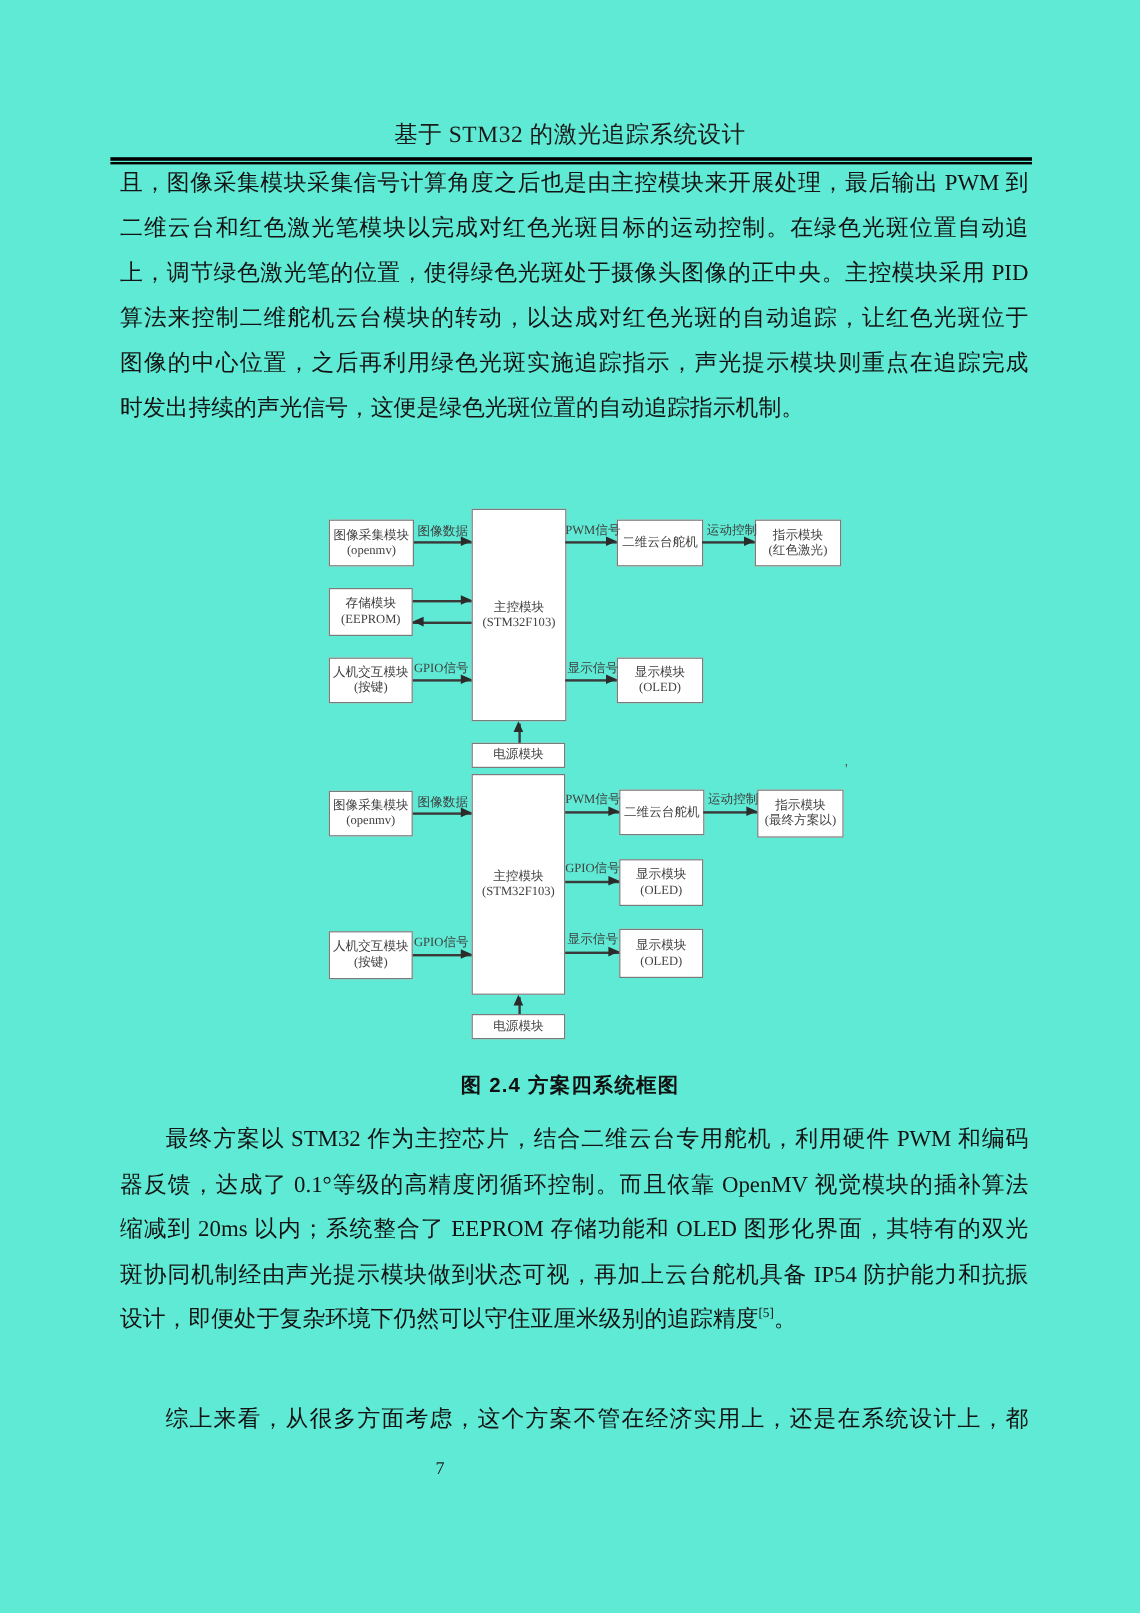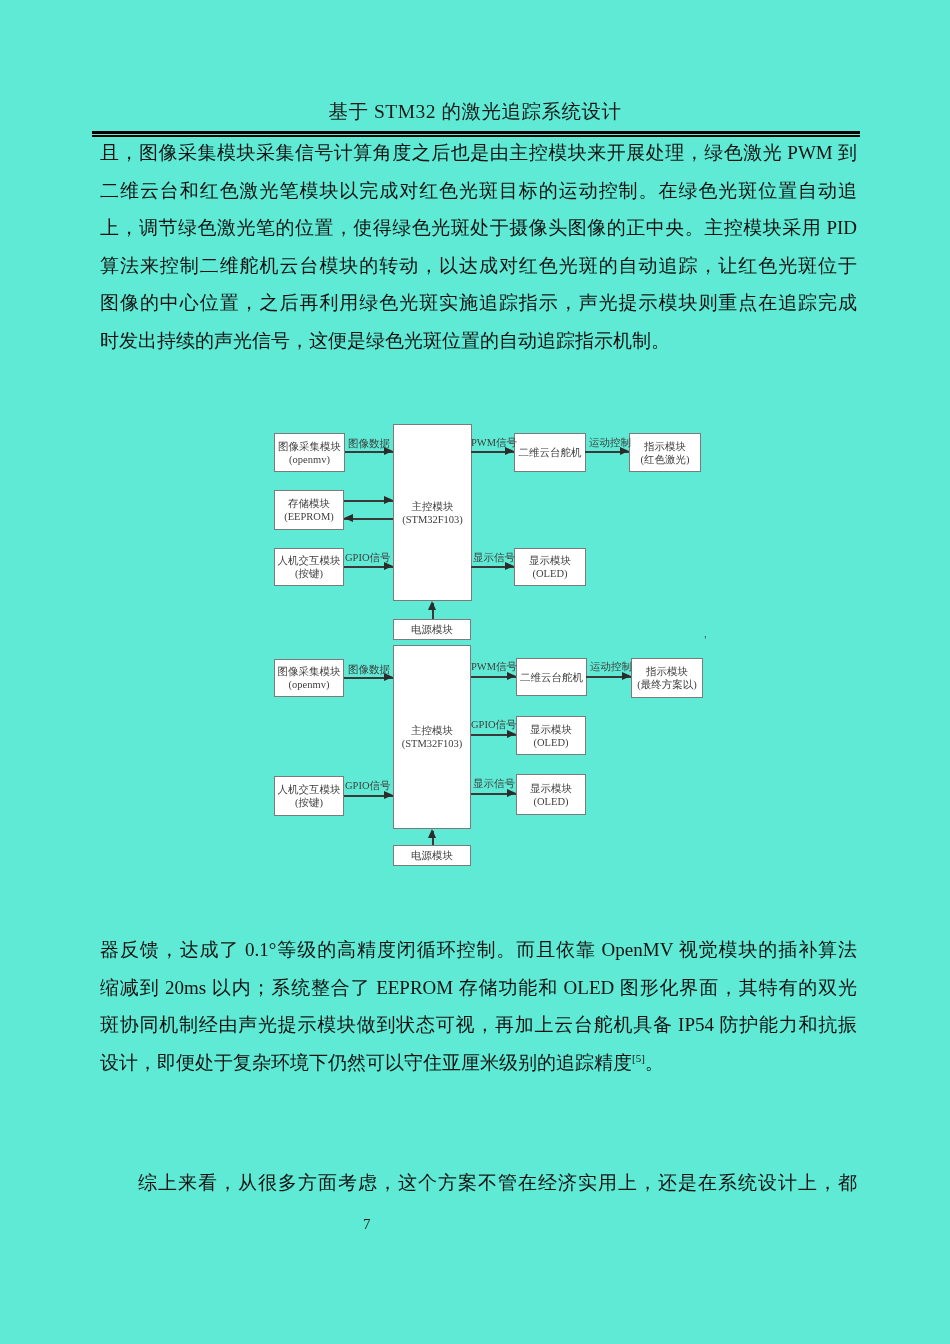--- a/index.html
+++ b/index.html
@@ -63,21 +63,21 @@
 <div class="page">
 
   <div class="header-title">基于 STM32 的激光追踪系统设计</div>
   <div class="header-rule">
     <div class="thick"></div>
     <div class="gap"></div>
     <div class="thin"></div>
   </div>
 
   <div class="para p1">
-    <div class="line">且，图像采集模块采集信号计算角度之后也是由主控模块来开展处理，绿色激光 PWM 到</div>
+    <div class="line">且，图像采集模块采集信号计算角度之后也是由主控模块来开展处理，最后输出 PWM 到</div>
     <div class="line">二维云台和红色激光笔模块以完成对红色光斑目标的运动控制。在绿色光斑位置自动追</div>
     <div class="line">上，调节绿色激光笔的位置，使得绿色光斑处于摄像头图像的正中央。主控模块采用 PID</div>
     <div class="line">算法来控制二维舵机云台模块的转动，以达成对红色光斑的自动追踪，让红色光斑位于</div>
     <div class="line">图像的中心位置，之后再利用绿色光斑实施追踪指示，声光提示模块则重点在追踪完成</div>
     <div class="line endline">时发出持续的声光信号，这便是绿色光斑位置的自动追踪指示机制。</div>
   </div>
 
   <div class="diagram">
 
     <div class="dbox" style="left:9px;top:13px;width:71px;height:39px;">
@@ -183,22 +183,24 @@
     <div class="dlabel" style="left:83px;top:244px;">图像数据</div>
     <div class="dlabel" style="left:206px;top:241px;">PWM信号</div>
     <div class="dlabel" style="left:325px;top:241px;">运动控制</div>
     <div class="dlabel" style="left:206px;top:299px;">GPIO信号</div>
     <div class="dlabel" style="left:208px;top:358px;">显示信号</div>
     <div class="dlabel" style="left:80px;top:360px;">GPIO信号</div>
   </div>
 
   <div class="stray">’</div>
 
+  <div class="caption">图 2.4 方案四系统框图</div>
 
   <div class="para p2">
+    <div class="line indent">最终方案以 STM32 作为主控芯片，结合二维云台专用舵机，利用硬件 PWM 和编码</div>
     <div class="line">器反馈，达成了 0.1°等级的高精度闭循环控制。而且依靠 OpenMV 视觉模块的插补算法</div>
     <div class="line">缩减到 20ms 以内；系统整合了 EEPROM 存储功能和 OLED 图形化界面，其特有的双光</div>
     <div class="line">斑协同机制经由声光提示模块做到状态可视，再加上云台舵机具备 IP54 防护能力和抗振</div>
     <div class="line endline"><span>设计，即便处于复杂环境下仍然可以守住亚厘米级别的追踪精度</span><sup>[5]</sup><span>。</span></div>
   </div>
 
   <div class="para p3">
     <div class="line indent">综上来看，从很多方面考虑，这个方案不管在经济实用上，还是在系统设计上，都</div>
   </div>
 

